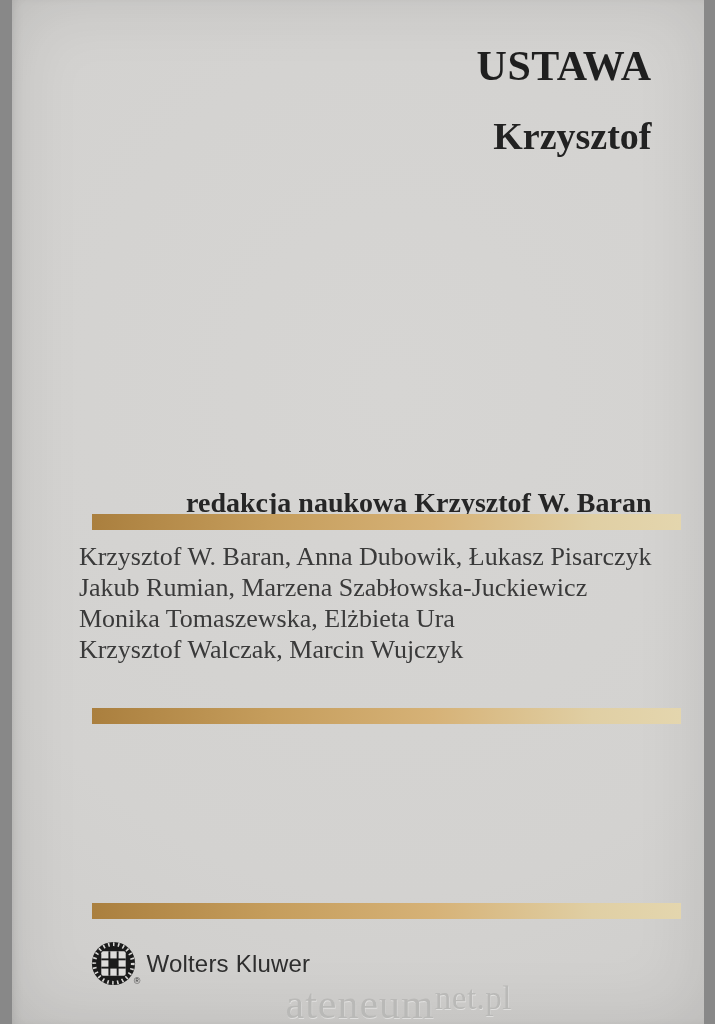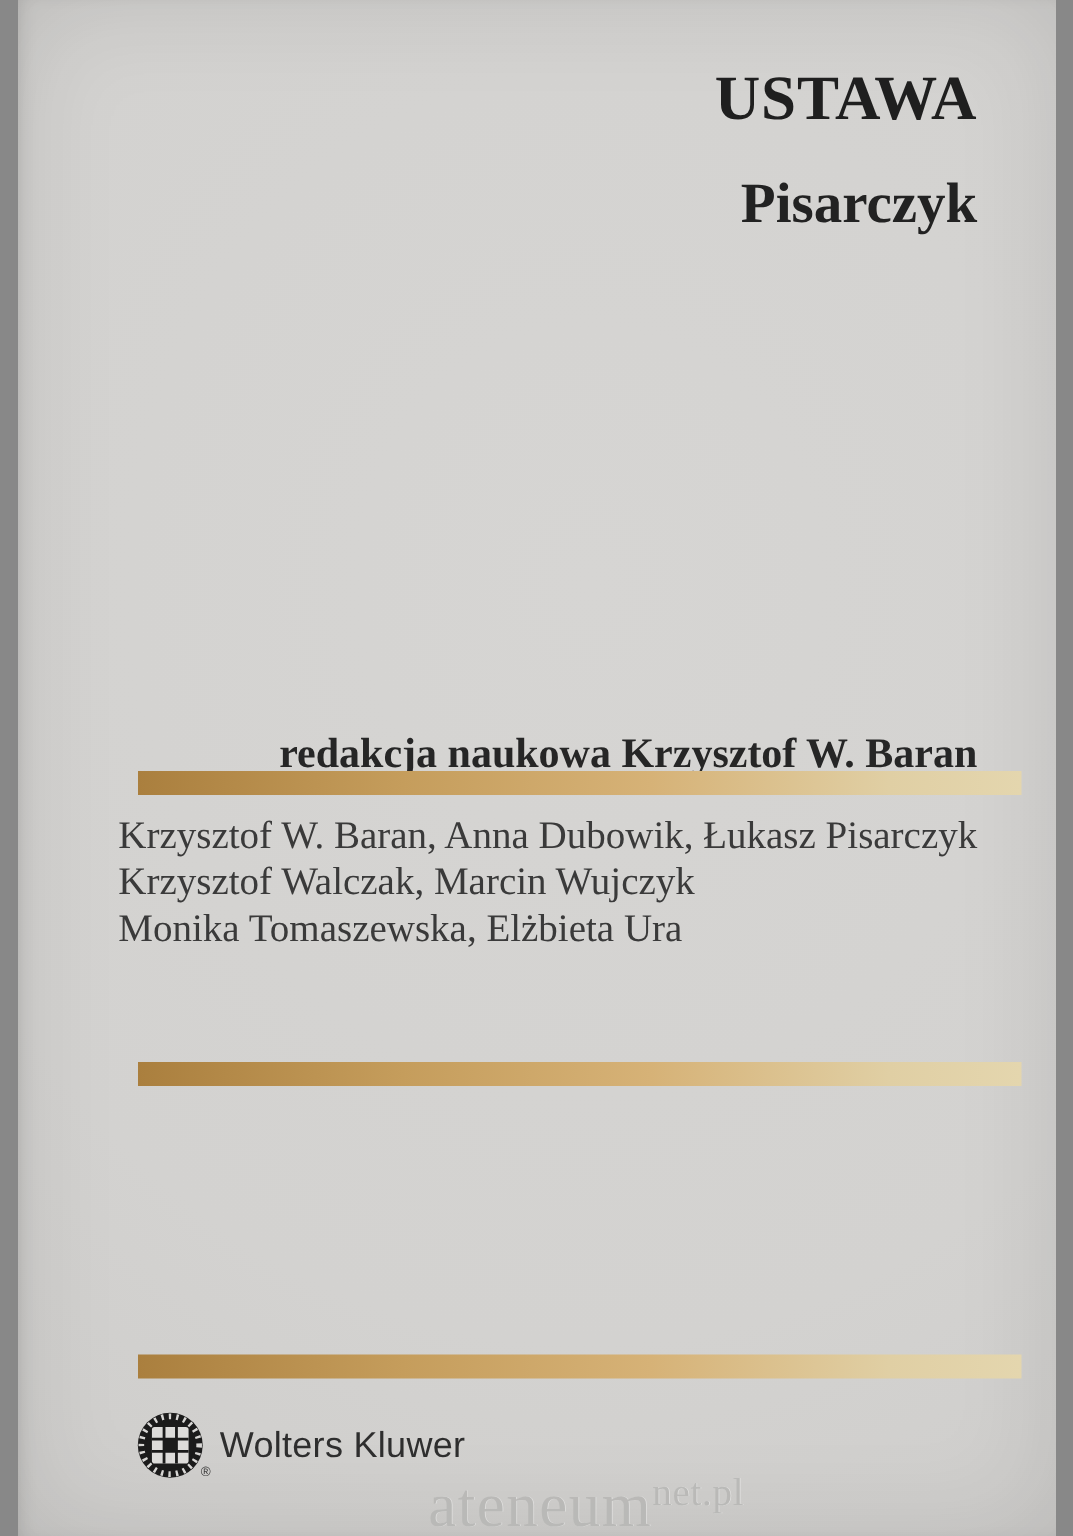--- a/index.html
+++ b/index.html
@@ -119,42 +119,43 @@
     font-family: Liberation Serif, serif;
     color: #b7b7b5;
     opacity: 0.85;
     text-shadow: 0.5px 0.5px 0 rgba(255,255,255,0.5);
   }
   .watermark-main {
     font-size: 42px;
     letter-spacing: 1px;
   }
   .watermark-suffix {
-    font-size: 26px;
+    font-size: 33px;
     letter-spacing: 0.5px;
   }
 </style>
 </head>
 <body>
 
 <div class="stage">
 
   <div class="title-block">
     <div class="title-line">USTAWA</div>
-    <div class="subtitle">Pisarczyk</div>
+    <div class="subtitle">Krzysztof</div>
   </div>
 
   <div class="editor-line">redakcja naukowa Krzysztof W. Baran</div>
 
   <div class="gold-bar bar-1"></div>
 
   <div class="authors-block">
     <div class="author-line">Krzysztof W. Baran, Anna Dubowik, Łukasz Pisarczyk</div>
+    <div class="author-line">Jakub Rumian, Marzena Szabłowska-Juckiewicz</div>
+    <div class="author-line">Monika Tomaszewska, Elżbieta Ura</div>
     <div class="author-line">Krzysztof Walczak, Marcin Wujczyk</div>
-    <div class="author-line">Monika Tomaszewska, Elżbieta Ura</div>
   </div>
 
   <div class="gold-bar bar-2"></div>
   <div class="gold-bar bar-3"></div>
 
   <div class="publisher">
     <div class="publisher-logo-wrap">
       <svg viewBox="-25 -25 50 50" width="47" height="47" aria-hidden="true">
         <circle r="23" fill="#1b1b1b"></circle>
         <circle r="20.5" fill="none" stroke="#d8d7d5" stroke-width="4" stroke-dasharray="1.7 3.6"></circle>

